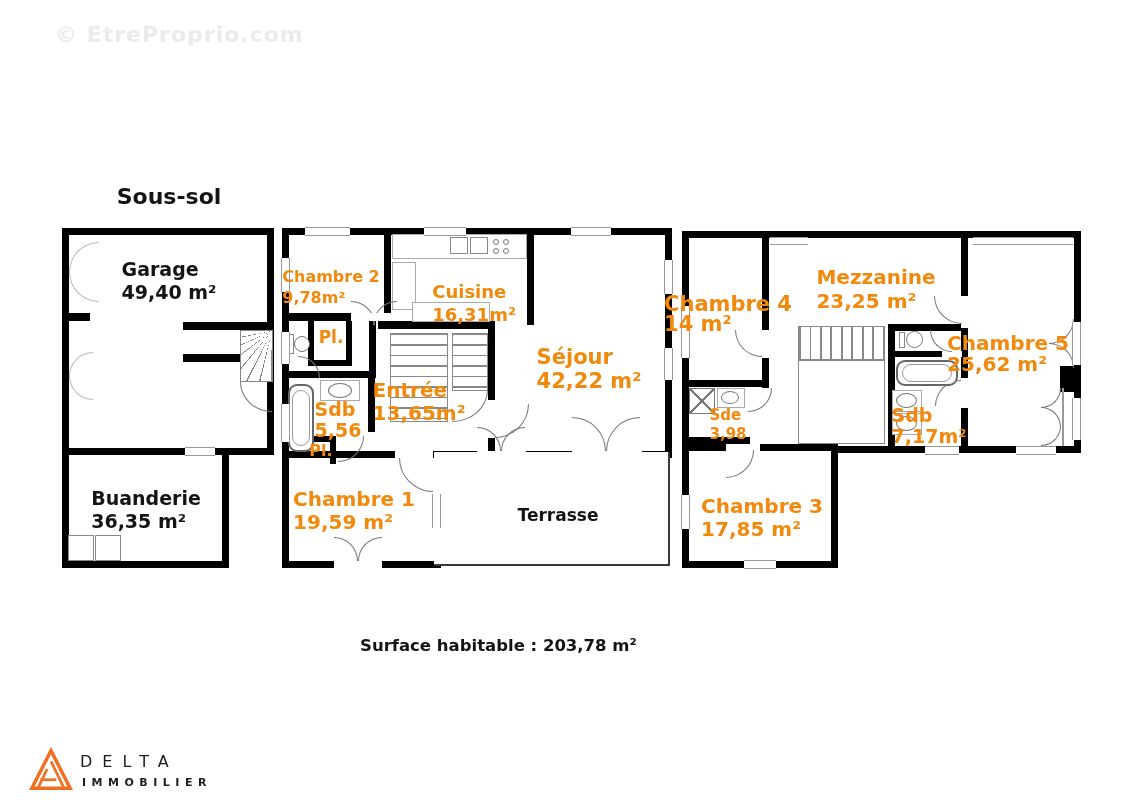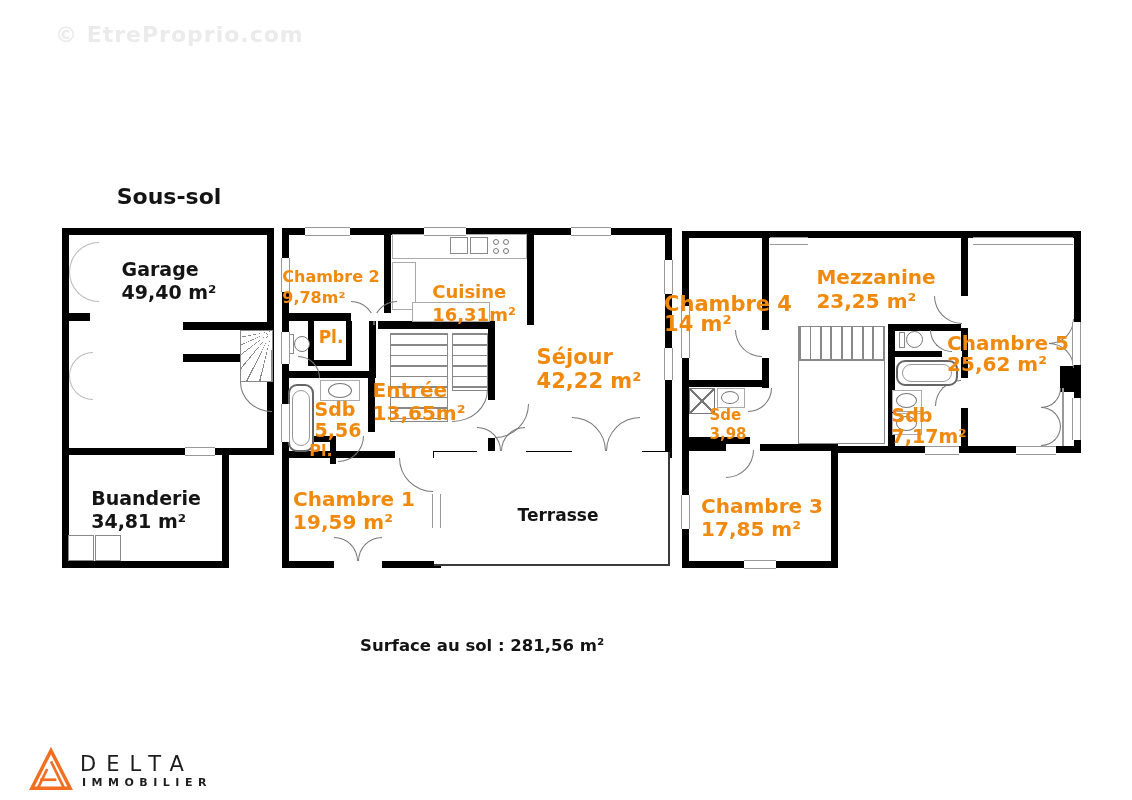--- a/index.html
+++ b/index.html
@@ -51,21 +51,21 @@
     linear-gradient(to bottom right,transparent calc(50% - 1px),#777 calc(50% - 1px) calc(50% + 1px),transparent calc(50% + 1px)),
     linear-gradient(to top right,transparent calc(50% - 1px),#777 calc(50% - 1px) calc(50% + 1px),transparent calc(50% + 1px));}
   
   .floor-title{position:absolute;transform:translateX(-50%);font-size:22px;font-weight:bold;color:var(--ink);white-space:nowrap;}
   .room-label{position:absolute;transform:translateX(-50%);font-weight:bold;white-space:nowrap;}
   .orange{color:var(--orange);}
   .blackl{color:var(--ink);}
   .watermark{position:absolute;left:55px;top:22px;font-size:22px;font-weight:bold;letter-spacing:1px;color:#ebebeb;}
   .summary{position:absolute;left:360px;top:635px;font-size:16.5px;font-weight:bold;color:var(--ink);line-height:21.5px;}
   .logo{position:absolute;left:28px;top:746px;}
-  .logo-brand{position:absolute;left:52px;top:6px;font-size:21px;font-weight:500;letter-spacing:10px;color:#1d1d1d;white-space:nowrap;}
+  .logo-brand{position:absolute;left:52px;top:6px;font-size:16px;font-weight:500;letter-spacing:10px;color:#1d1d1d;white-space:nowrap;}
   .logo-sub{position:absolute;left:54px;top:30px;font-size:11px;font-weight:bold;letter-spacing:5.5px;color:#1d1d1d;white-space:nowrap;}
 </style>
 </head>
 <body>
 
 <div id="canvas">
 
   <div class="watermark">© EtreProprio.com</div>
 
   <div class="floor-title" style="left:169px;top:184px;">Sous-sol</div>
@@ -90,21 +90,21 @@
 
     <div class="appl" style="left:68px;top:535px;width:26px;height:26px;"></div>
     <div class="appl" style="left:95px;top:535px;width:26px;height:26px;"></div>
 
     <div class="room-label blackl" style="left:169px;top:258px;font-size:19px;line-height:22.5px;">
       <div>Garage</div>
       <div>49,40 m²</div>
     </div>
     <div class="room-label blackl" style="left:146px;top:487px;font-size:19px;line-height:23px;">
       <div>Buanderie</div>
-      <div>34,81 m²</div>
+      <div>36,35 m²</div>
     </div>
   </div>
 
   <div>
     <div class="box" style="left:282px;top:228px;width:390px;height:230px;"></div>
     <div class="box" style="left:282px;top:451px;width:159px;height:117px;"></div>
     <div class="thin" style="left:434px;top:452px;width:236px;height:114px;border-right:2px solid #3a3a3a;border-bottom:2px solid #3a3a3a;"></div>
 
     <div class="w" style="left:384px;top:231px;width:7px;height:87px;"></div>
     <div class="w" style="left:285px;top:313px;width:103px;height:8px;"></div>
@@ -284,21 +284,21 @@
       <div>Sdb</div>
       <div>7,17m²</div>
     </div>
     <div class="room-label orange" style="left:762px;top:495px;font-size:20px;line-height:23px;">
       <div>Chambre 3</div>
       <div>17,85 m²</div>
     </div>
   </div>
 
   <div class="summary">
-    <div>Surface au sol : 281,56 m²</div>
+    <div>Surface habitable : 203,78 m²</div>
   </div>
 
   <div class="logo">
     <svg width="46" height="46" viewBox="0 0 60 60">
       <path d="M30 6 L55 55 L5 55 Z" fill="none" stroke="#F26F21" stroke-width="4.5" stroke-linejoin="miter"></path>
       <path d="M30 20 L47 55" fill="none" stroke="#F26F21" stroke-width="3.5"></path>
       <path d="M25 30 L13 55" fill="none" stroke="#F26F21" stroke-width="3.5"></path>
       <path d="M16 44 L37 44" fill="none" stroke="#F26F21" stroke-width="3.5"></path>
     </svg>
     <div class="logo-brand">DELTA</div>

